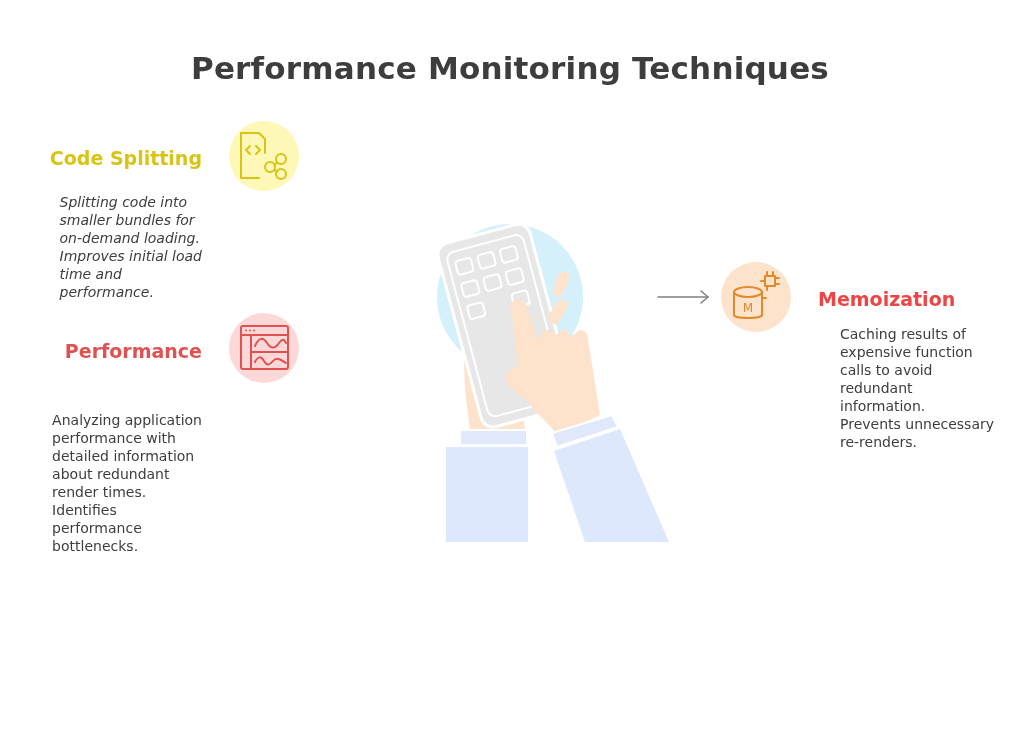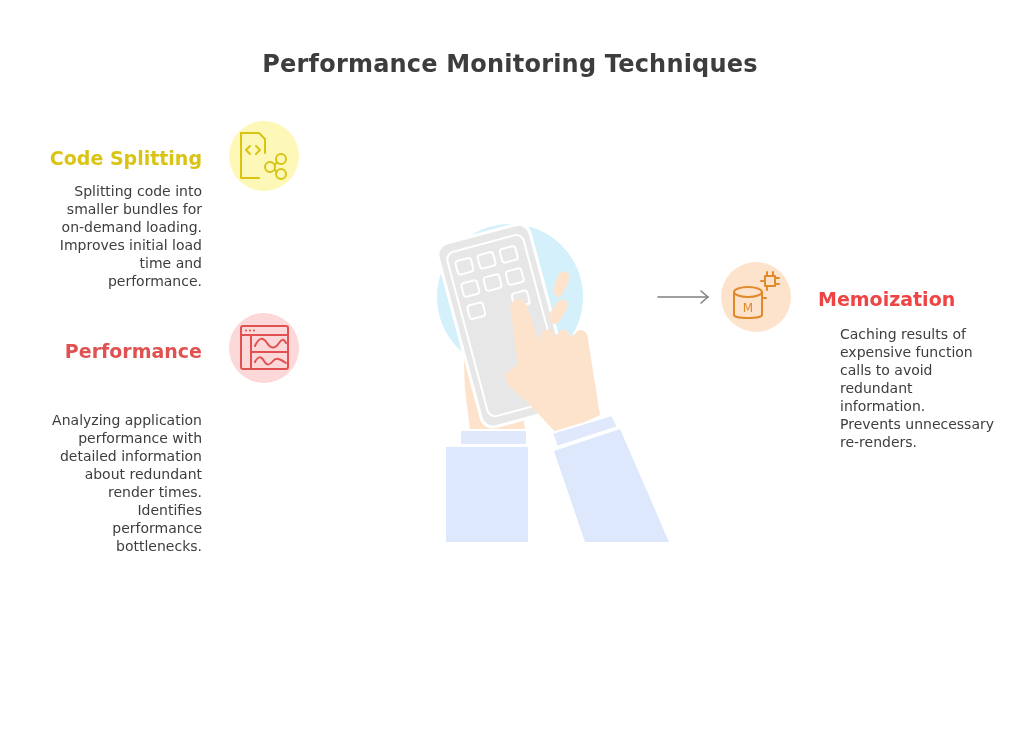--- a/index.html
+++ b/index.html
@@ -1,32 +1,32 @@
 <!DOCTYPE html>
 <html><head>
 <meta charset="utf-8">
 <style>
   html, body { margin: 0; padding: 0; background: #ffffff; }
   body { width: 1020px; height: 732px; position: relative; overflow: hidden; font-family: "DejaVu Sans", sans-serif; }
-  .title { position: absolute; left: 0; width: 1020px; top: 50px; text-align: center; font-size: 24px; font-weight: bold; color: #3d3d3d; letter-spacing: 0.2px; }
+  .title { position: absolute; left: 0; width: 1020px; top: 50px; text-align: center; font-size: 31px; font-weight: bold; color: #3d3d3d; letter-spacing: 0.2px; }
   .heading { position: absolute; font-size: 19px; font-weight: bold; line-height: 24px; }
   .desc { position: absolute; font-size: 14px; line-height: 18px; color: #3d3d3d; }
-  .right-align { text-align: right; }
+  .right-align { text-align: left; }
   .icon-circle { position: absolute; border-radius: 50%; }
   .icon-circle svg { position: absolute; left: 0; top: 0; }
   .illustration { position: absolute; left: 430px; top: 215px; }
   .arrow { position: absolute; left: 656px; top: 286px; }
 </style>
 </head>
 <body>
 
 <div class="title">Performance Monitoring Techniques</div>
 
 <div class="heading right-align" style="right:818px; top:146px; color:#d9c414;">Code Splitting</div>
-<div class="desc right-align" style="right:818px; top:182px;">
+<div class="desc right-align" style="right:818px; top:193px;font-style:italic;">
   <div>Splitting code into</div>
   <div>smaller bundles for</div>
   <div>on-demand loading.</div>
   <div>Improves initial load</div>
   <div>time and</div>
   <div>performance.</div>
 </div>
 <div class="icon-circle" style="left:229px; top:121px; width:70px; height:70px; background:#fdf7b8;">
   <svg width="70" height="70" viewBox="0 0 70 70">
     <g fill="none" stroke="#d9c414" stroke-width="2" stroke-linecap="round" stroke-linejoin="round">

